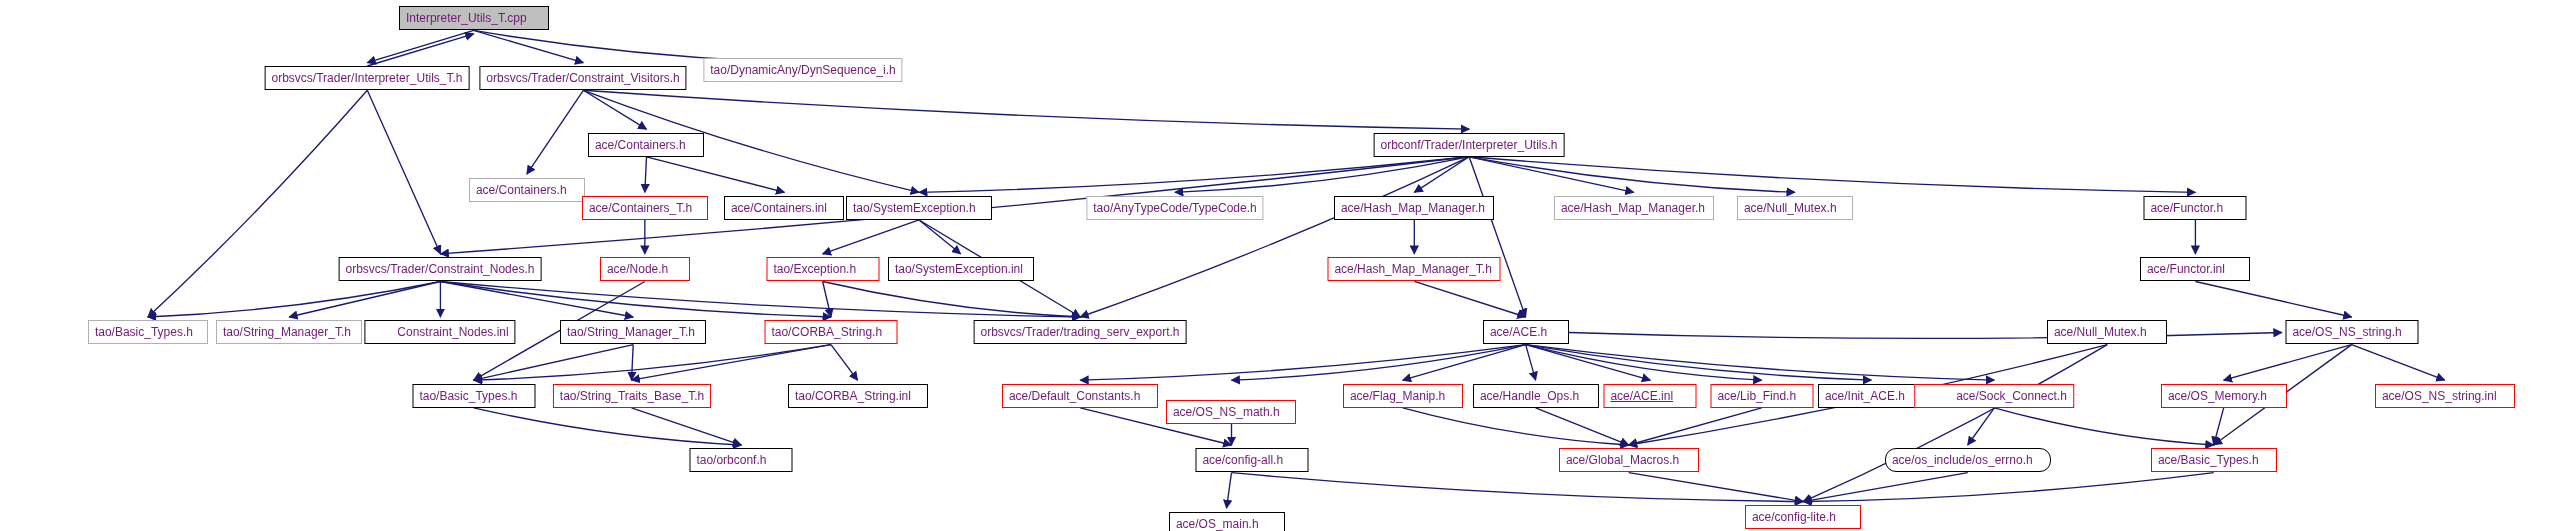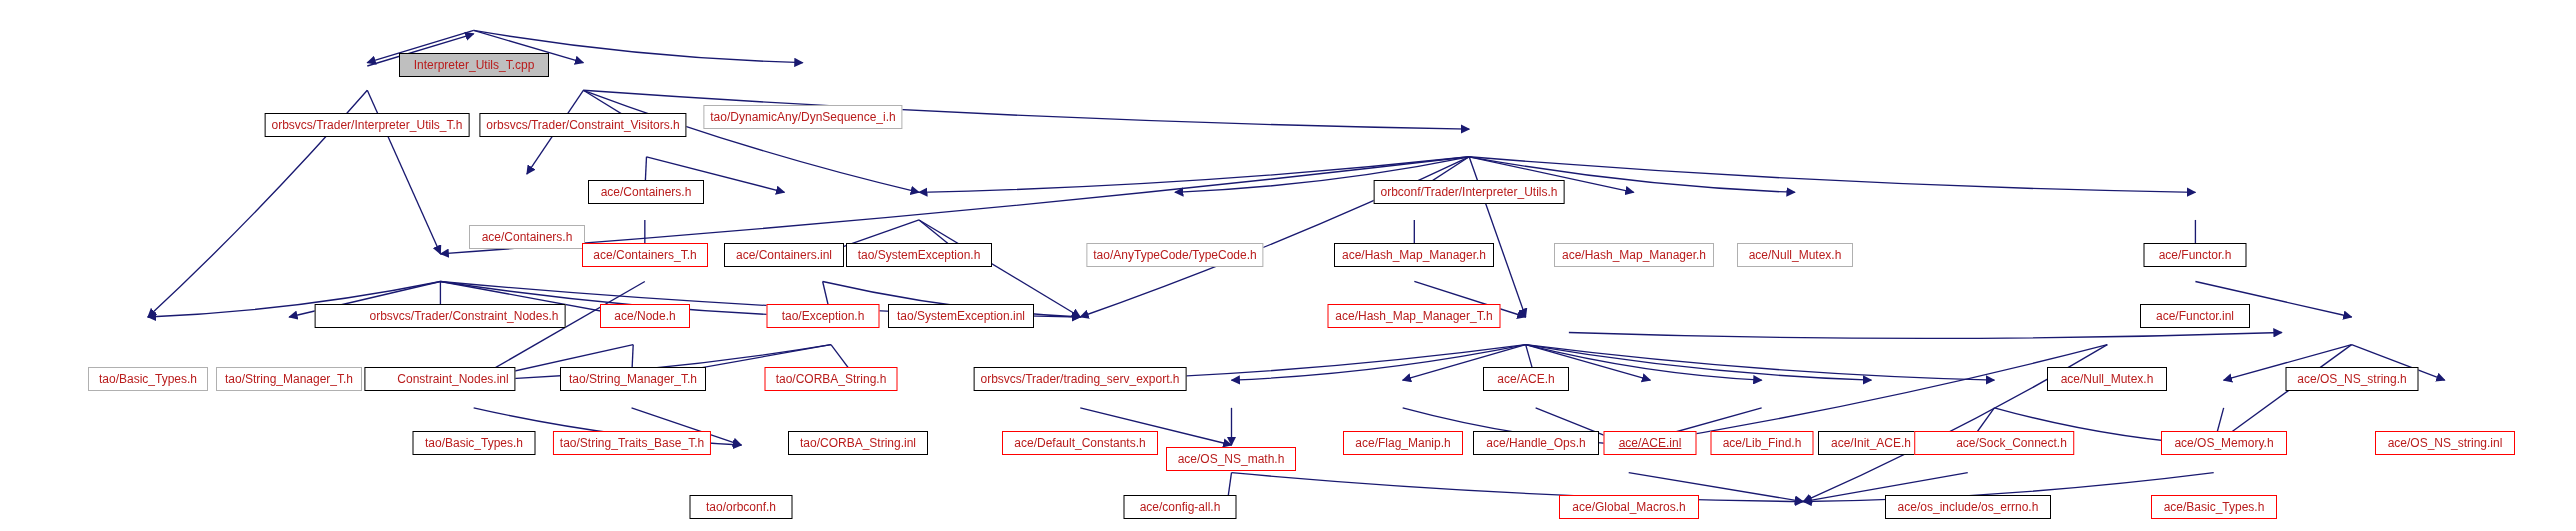--- a/index.html
+++ b/index.html
@@ -1,22 +1,22 @@
 <!DOCTYPE html>
 <html style="font-size:13.4px"><head>
 <meta charset="utf-8">
 <style>
   html,body{margin:0;padding:0;background:#ffffff;}
   #canvas{position:relative;width:2576px;height:532px;background:#ffffff;
           font-family:"Liberation Sans","DejaVu Sans",sans-serif;overflow:hidden;}
   svg#edges{position:absolute;left:0;top:0;width:2576px;height:532px;pointer-events:none;}
   .node{position:absolute;box-sizing:border-box;display:flex;align-items:center;
-        justify-content:center;white-space:nowrap;background:#ffffff;
-        font-size:12px;color:#b91c1c;line-height:1;height:24px;
-        transform:translate(-50%,-50%);margin-top:47px;}
+        white-space:nowrap;background:#ffffff;
+        font-size:12px;color:#701a75;line-height:1;height:24px;
+        transform:translate(-50%,-50%);}
   .node.black{border:0.8px solid #000000;}
   .node.red{border:0.8px solid #ff0000;}
   .node.grey{border:0.8px solid #b0b0b0;}
   .node.root{border:0.8px solid #000000;background:#bfbfbf;}
   .node span{padding:0 5.9px;}
 </style>
 </head>
 <body>
 
 <div id="canvas">
@@ -140,21 +140,21 @@
       </div>
       <div class="node grey" style="left: 1634px; top: 208px; min-width: 160px;">
         <span>ace/Hash_Map_Manager.h</span>
       </div>
       <div class="node grey" style="left: 1795px; top: 208px; min-width: 116px;">
         <span>ace/Null_Mutex.h</span>
       </div>
       <div class="node black" style="left: 2195px; top: 208px; min-width: 103px;">
         <span>ace/Functor.h</span>
       </div>
-      <div class="node black" style="left: 440px; top: 269px; min-width: 193px; padding-left: 48px;">
+      <div class="node black" style="left: 440px; top: 269px; min-width: 193px;">
         <span>orbsvcs/Trader/Constraint_Nodes.h</span>
       </div>
       <div class="node red" style="left: 645px; top: 269px; min-width: 90px;">
         <span>ace/Node.h</span>
       </div>
       <div class="node red" style="left: 823px; top: 269px; min-width: 113px;">
         <span>tao/Exception.h</span>
       </div>
       <div class="node black" style="left: 961px; top: 269px; min-width: 146px;">
         <span>tao/SystemException.inl</span>
@@ -227,27 +227,27 @@
       </div>
       <div class="node red" style="left: 2224px; top: 396px; min-width: 126px;">
         <span>ace/OS_Memory.h</span>
       </div>
       <div class="node red" style="left: 2445px; top: 396px; min-width: 140px;">
         <span>ace/OS_NS_string.inl</span>
       </div>
       <div class="node black" style="left: 741px; top: 460px; min-width: 103px;">
         <span>tao/orbconf.h</span>
       </div>
-      <div class="node black" style="left: 1180px; top: 460px; min-width: 113px;">
+      <div class="node black" style="left: 1252px; top: 460px; min-width: 113px;">
         <span>ace/config-all.h</span>
       </div>
       <div class="node red" style="left: 1629px; top: 460px; min-width: 140px;">
         <span>ace/Global_Macros.h</span>
       </div>
-      <div class="node black" style="left: 1968px; top: 460px; min-width: 166px;">
+      <div class="node black" style="left: 1968px; top: 460px; min-width: 166px; border-radius: 11px;">
         <span>ace/os_include/os_errno.h</span>
       </div>
       <div class="node red" style="left: 2214px; top: 460px; min-width: 126px;">
         <span>ace/Basic_Types.h</span>
       </div>
       <div class="node black" style="left: 1227px; top: 524px; min-width: 116px;">
         <span>ace/OS_main.h</span>
       </div>
       <div class="node red" style="left: 1803px; top: 517px; min-width: 116px;">
         <span>ace/config-lite.h</span>

